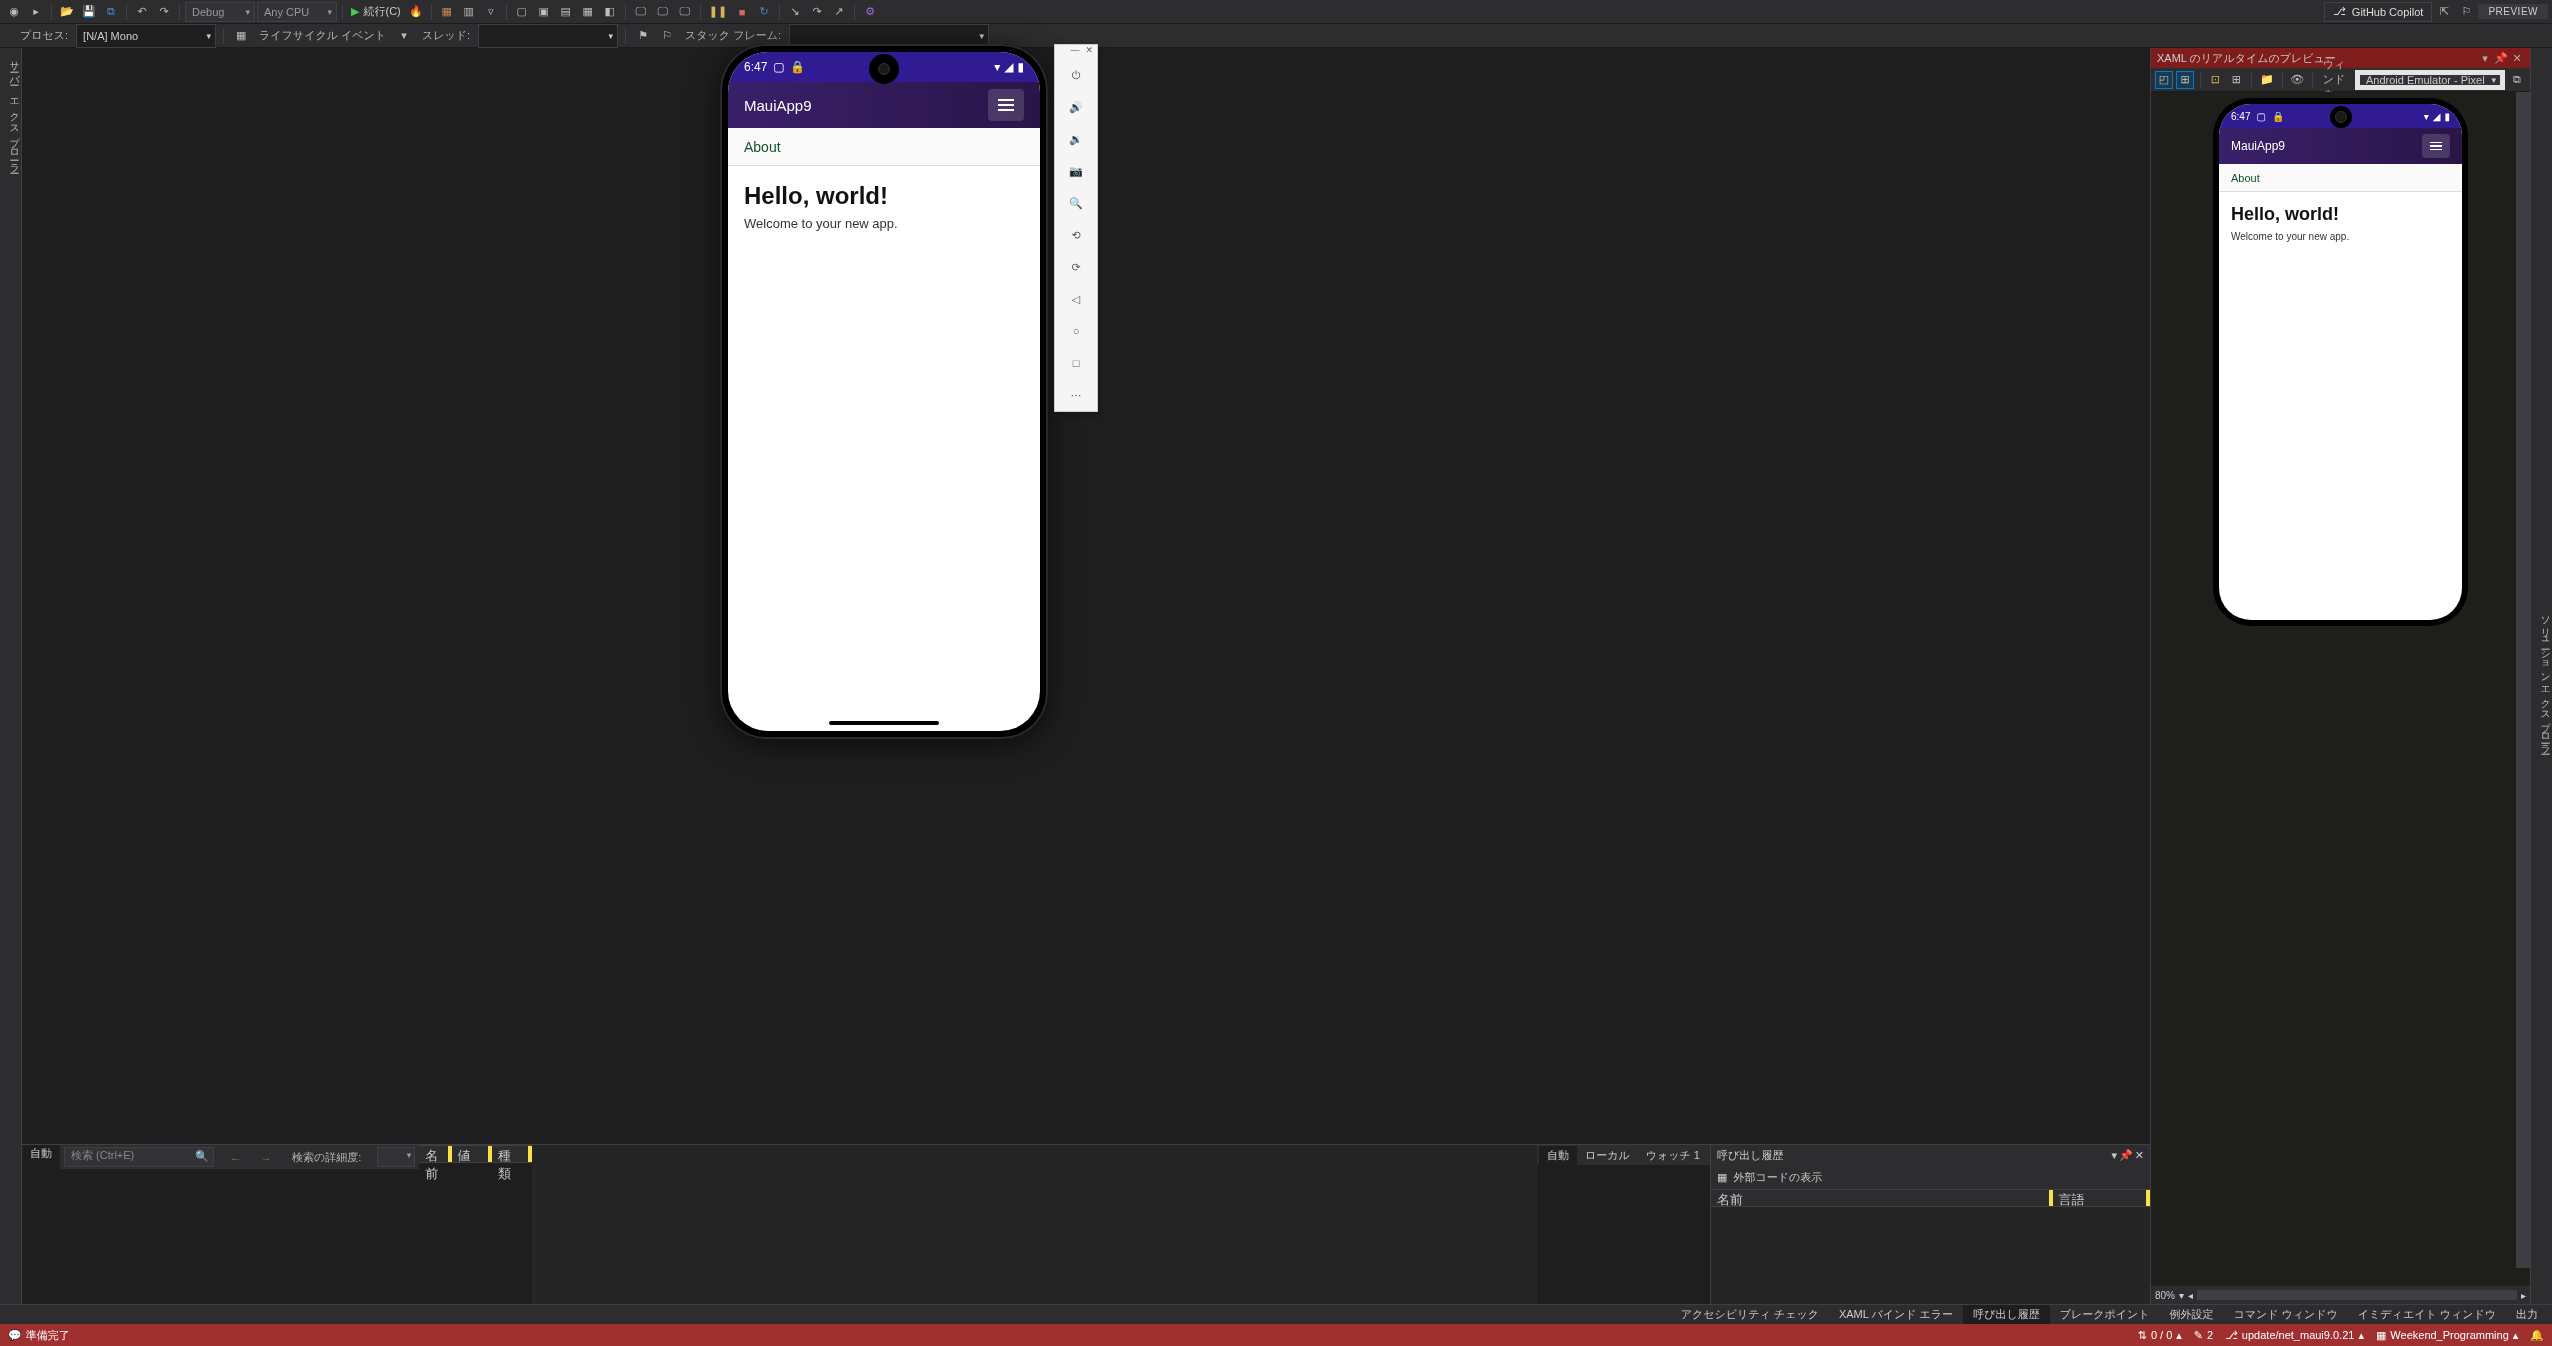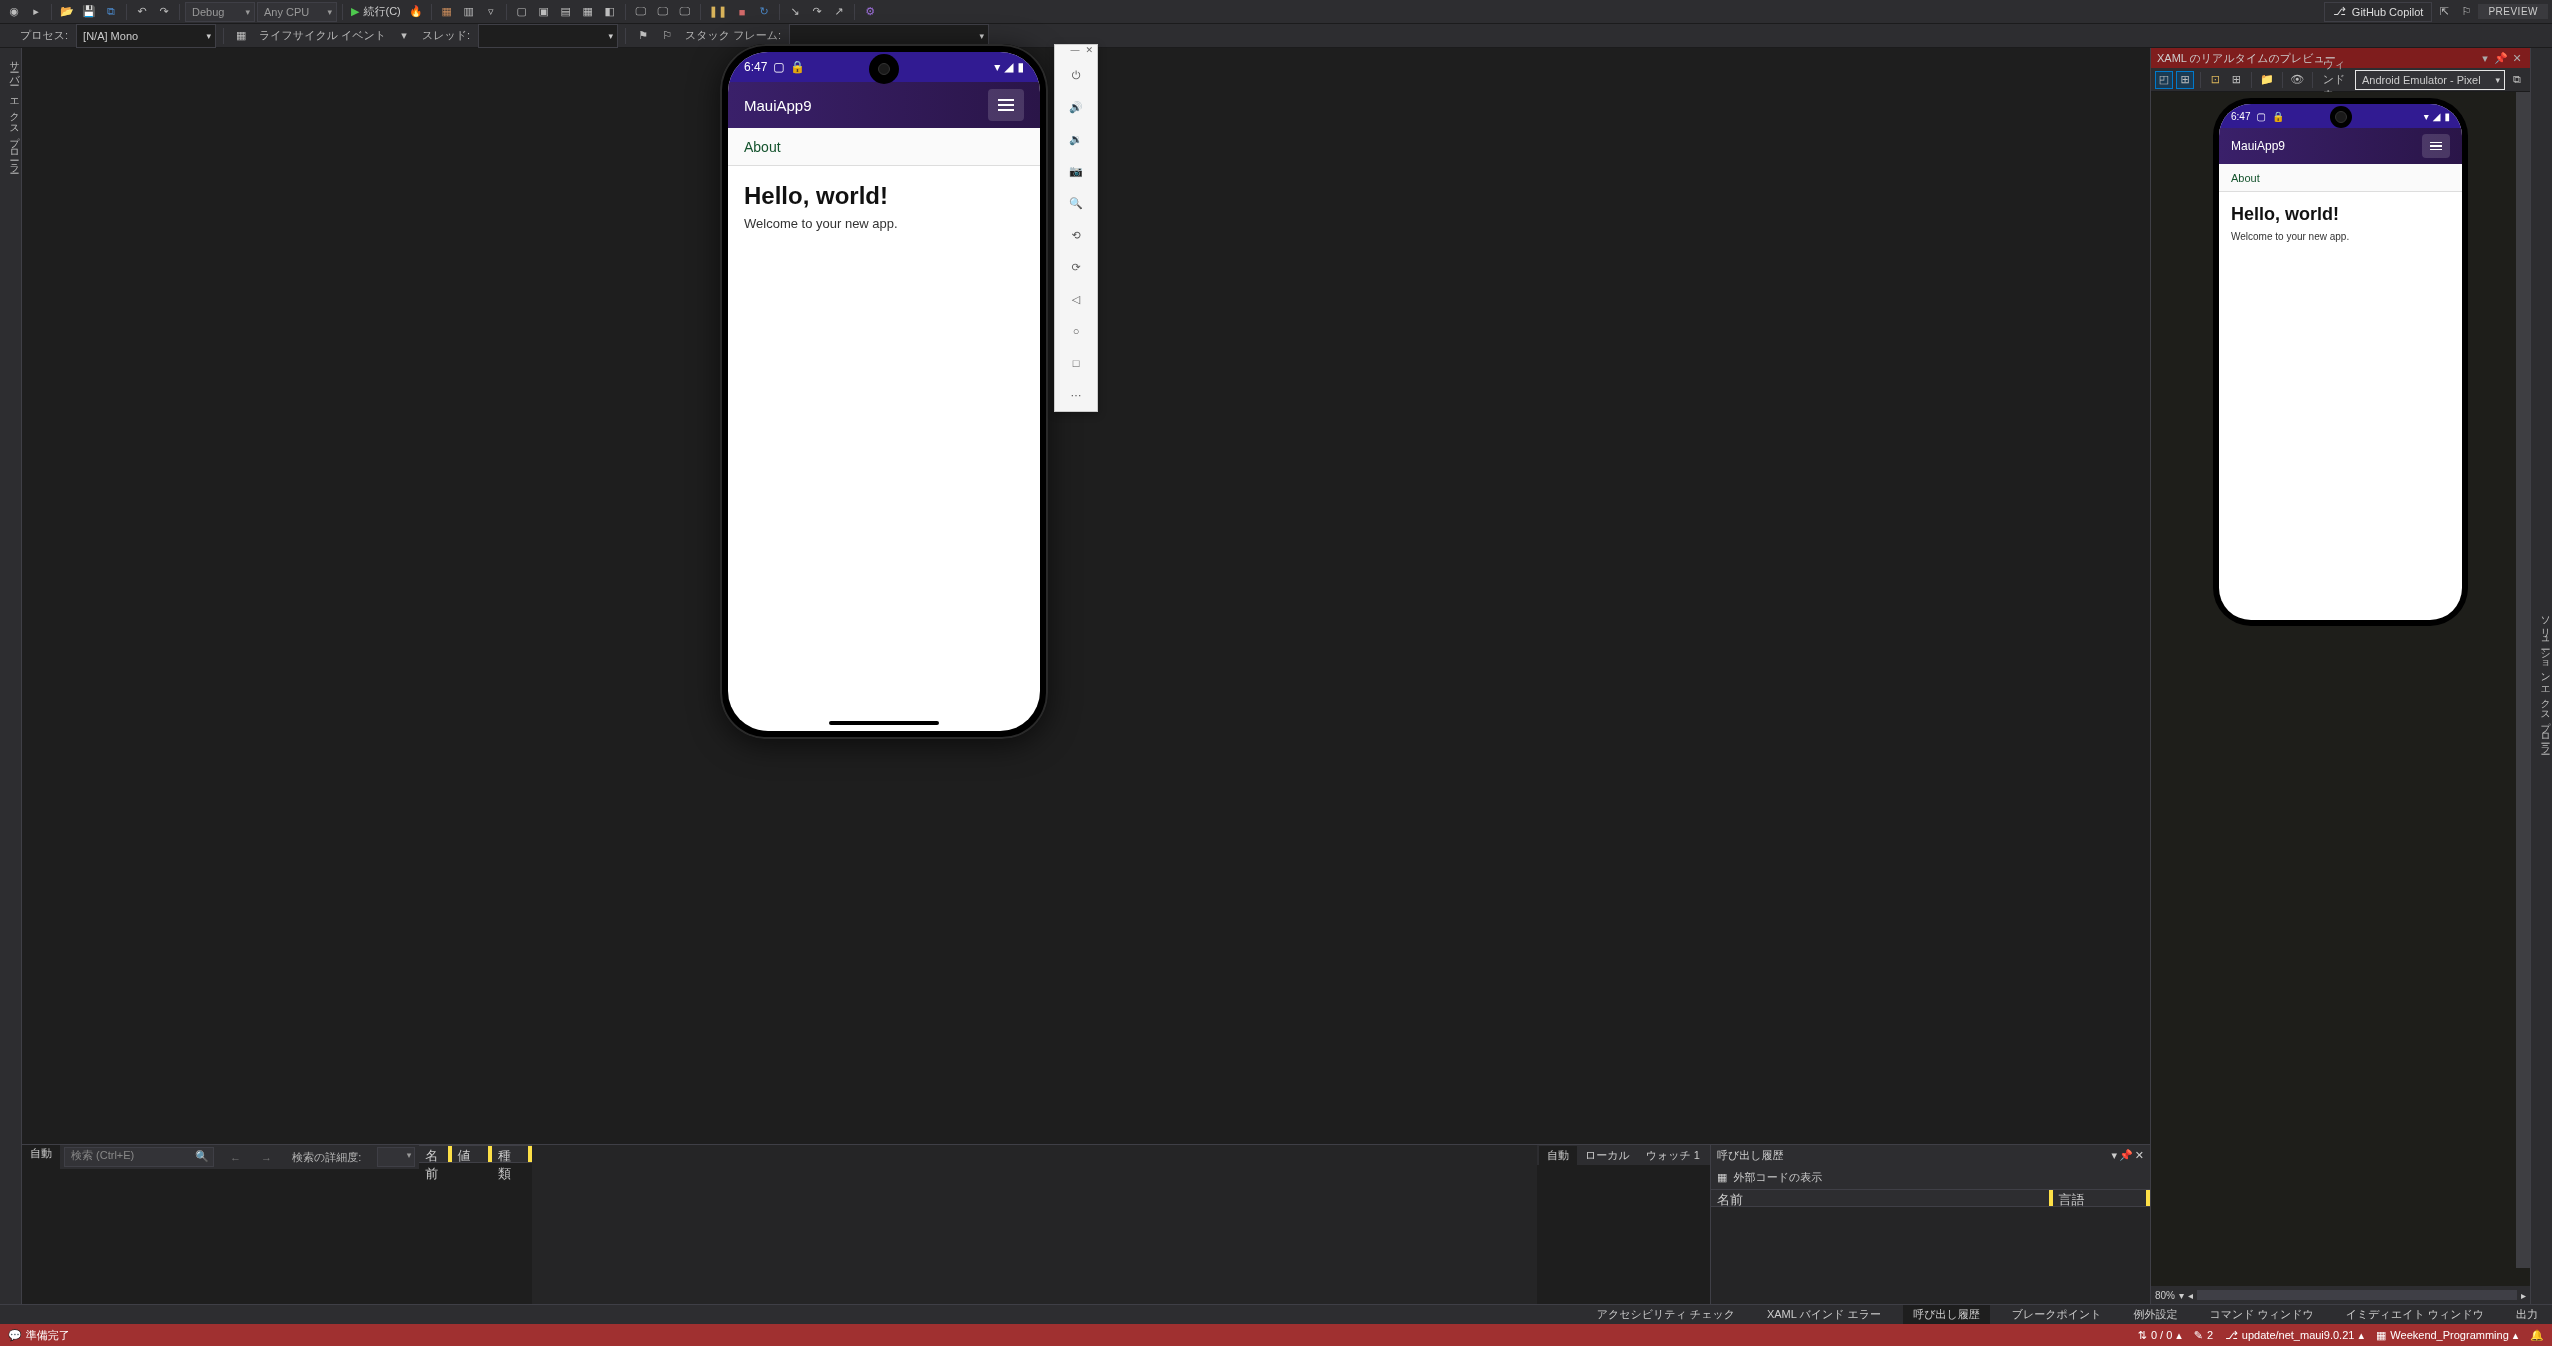--- a/index.html
+++ b/index.html
@@ -43,29 +43,29 @@
 .btab{padding:2px 8px;font-size:11px;color:#ccc;cursor:pointer}
 .btab.active{background:#1e1e1e}
 
 .right-cluster{width:380px;display:flex;flex-direction:column;border-left:1px solid #3f3f46;background:#252526}
 .xp-title{height:20px;background:#7f1d1d;display:flex;align-items:center;padding:0 6px;font-size:11px;color:#ccc}
 .xp-title .icons{margin-left:auto;display:flex;gap:2px}
 .xp-title .icons span{width:14px;text-align:center;color:#aaa;cursor:pointer}
 .xp-toolbar{height:24px;background:#2d2d30;display:flex;align-items:center;padding:0 4px;gap:3px;border-bottom:1px solid #1b1b1c}
 .xp-toolbar .tb-btn{min-width:18px;height:18px}
 .xp-toolbar .sel{border:1px solid #007acc;background:#1a3a52}
-.win-combo{background:#333337;border:1px solid #e5e5e5;color:#ccc;padding:0 14px 0 6px;height:20px;min-width:150px;display:flex;align-items:center;position:relative;font-size:11px}
+.win-combo{background:#333337;border:5px solid #e5e5e5;color:#ccc;padding:0 14px 0 6px;height:20px;min-width:150px;display:flex;align-items:center;position:relative;font-size:11px}
 .win-combo::after{content:"▾";position:absolute;right:4px;font-size:9px}
 .xp-canvas{flex:1;background:#1e1e1a;position:relative;overflow:hidden;display:flex;justify-content:center;padding-top:6px}
 .xp-zoom{height:18px;background:#2d2d30;display:flex;align-items:center;font-size:10px;color:#ccc;padding:0 4px;gap:4px}
 .xp-zoom .track{flex:1;height:10px;background:#3f3f46;position:relative}
 
 .right-strip{width:22px;background:#2d2d30;border-left:1px solid #3f3f46;writing-mode:vertical-rl;font-size:10px;color:#bdbdbd;padding-top:6px;display:flex;flex-direction:column;align-items:center;gap:12px}
 
-.output-tabs{height:20px;background:#2d2d30;display:flex;align-items:center;justify-content:flex-end;gap:12px;padding:0 4px;border-top:1px solid #3f3f46}
+.output-tabs{height:20px;background:#2d2d30;display:flex;align-items:center;justify-content:flex-end;gap:0;padding:0 4px;border-top:1px solid #3f3f46}
 .otab{padding:2px 10px;font-size:11px;color:#ccc;cursor:pointer}
 .otab.active{background:#1e1e1e}
 
 .callstack{height:160px;border-top:1px solid #3f3f46;border-left:1px solid #3f3f46;display:flex;flex-direction:column;min-width:0}
 .cs-title{height:20px;background:#2d2d30;padding:0 6px;display:flex;align-items:center;font-size:11px}
 .cs-title .icons{margin-left:auto;display:flex;gap:2px}
 .cs-toolbar{height:24px;background:#2d2d30;display:flex;align-items:center;padding:0 6px;gap:6px}
 .cs-header{height:18px;background:#2d2d30;display:flex;border-top:1px solid #3f3f46;border-bottom:1px solid #3f3f46}
 .cs-body{flex:1;background:#252526}
 

